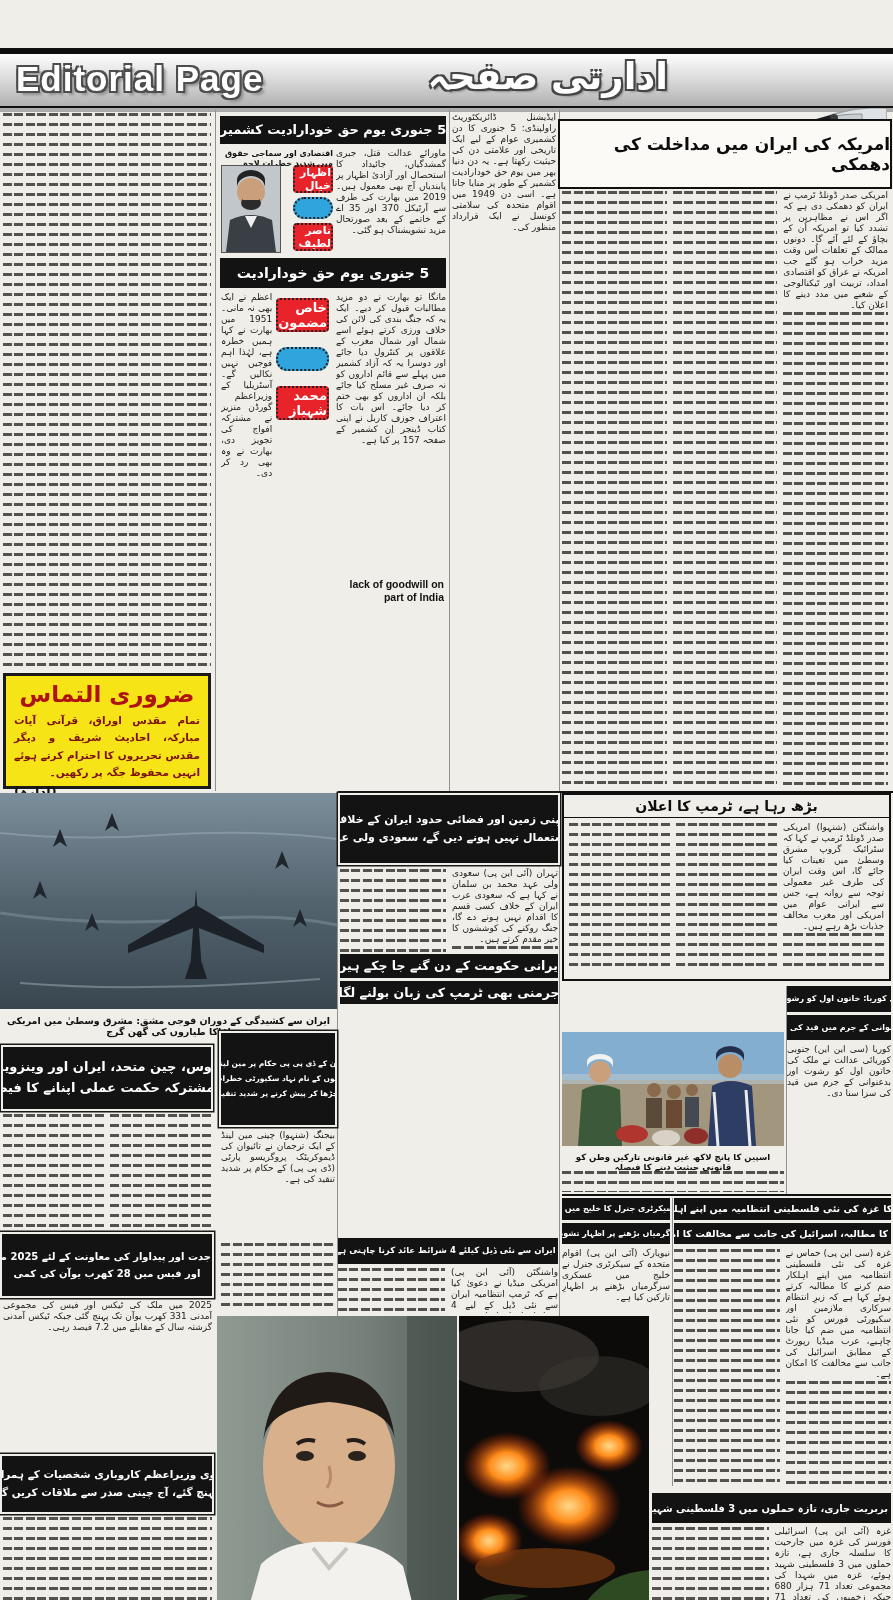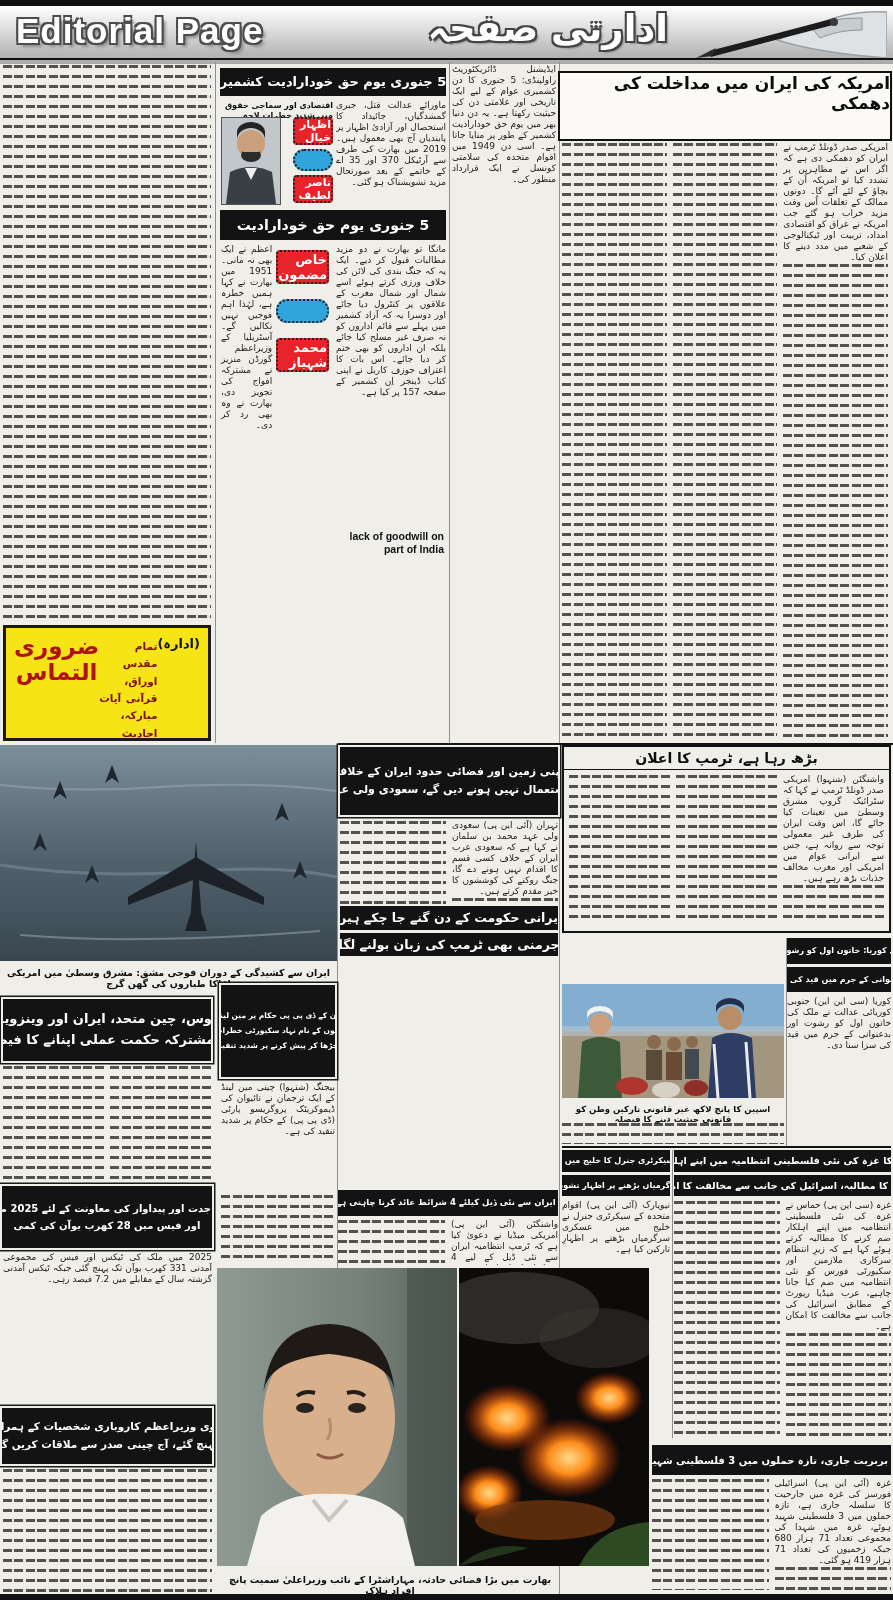--- a/index.html
+++ b/index.html
@@ -1,18 +1,18 @@
 <!DOCTYPE html>
 <html><head>
 <meta charset="utf-8">
 <style>
   html,body{margin:0;padding:0;background:#555;}
   .page{position:relative;width:893px;height:1600px;background:#efeee8;overflow:hidden;
         font-family:"DejaVu Sans",sans-serif;margin:0 auto;}
-  .abs{position:absolute;}
+  .abs{position:absolute;margin-top:48px;}
   
   .hdr{background:linear-gradient(180deg,#ffffff 0%,#d9d9d9 45%,#a8a8a8 100%);border-top:6px solid #101010;}
   .hdr .en{position:absolute;left:16px;top:5px;font-size:35px;font-weight:bold;color:#fff;letter-spacing:1px;
            font-family:"Liberation Sans",sans-serif;
            text-shadow:-2px -2px 0 #4d4d4d,2px -2px 0 #4d4d4d,-2px 2px 0 #4d4d4d,2px 2px 0 #4d4d4d,4px 4px 3px #8f8f8f;}
   .hdr .ur{position:absolute;right:225px;top:1px;font-size:37px;font-weight:bold;color:#fff;direction:rtl;
            text-shadow:-2px -2px 0 #454545,2px -2px 0 #454545,-2px 2px 0 #454545,2px 2px 0 #454545,3px 3px 2px #8f8f8f;}
   
   .txt{direction:rtl;text-align:justify;font-size:9px;line-height:11px;color:#1d1b18;}
   .tcol{display:flex;flex-direction:row;overflow:hidden;}
@@ -23,27 +23,27 @@
       repeating-linear-gradient(90deg,rgba(239,238,232,0) 0 9px,rgba(239,238,232,.95) 9px 11.5px),
       repeating-linear-gradient(180deg,rgba(45,43,40,.8) 1px 3.6px,rgba(45,43,40,0) 3.6px 11px);}
   
   .bh{background:#131313;color:#fff;font-weight:bold;direction:rtl;display:flex;flex-direction:column;
       align-items:center;justify-content:center;text-align:center;line-height:1.3;overflow:hidden;}
   .bh span{white-space:nowrap;}
   .framed{box-shadow:0 0 0 2px #efeee8,0 0 0 3.5px #1a1a1a;}
   .strips{display:flex;flex-direction:column;gap:3px;overflow:hidden;}
   .strip{flex:1;background:#131313;color:#fff;font-weight:bold;direction:rtl;display:flex;align-items:center;
          justify-content:center;white-space:nowrap;overflow:hidden;}
-  .mainhead{background:#fbfaf7;border:2px solid #111;display:flex;align-items:flex-start;justify-content:center;
+  .mainhead{background:#fbfaf7;border:2px solid #111;display:flex;align-items:center;justify-content:center;
             font-size:17px;font-weight:bold;direction:rtl;color:#0c0c0c;}
   .cap{direction:rtl;text-align:center;font-weight:bold;font-size:9.5px;color:#101010;padding-top:4px;}
   .vr{background:#909090;width:1px;}
   .hr{background:#111;}
   
-  .notice{background:#f6e417;border:3px solid #1a1a1a;padding:5px 8px;display:flex;flex-direction:row;box-sizing:border-box;}
+  .notice{background:#f6e417;border:3px solid #1a1a1a;padding:5px 8px;display:flex;flex-direction:column;box-sizing:border-box;}
   .notice .t{color:#b01212;font-size:23px;font-weight:bold;text-align:center;direction:rtl;}
   .notice .b{color:#7c1010;font-size:10.5px;font-weight:bold;direction:rtl;text-align:justify;line-height:1.65;margin-top:5px;}
   .notice .s{color:#111;font-size:13px;font-weight:bold;direction:rtl;text-align:left;margin-top:3px;}
   
   .pillred{background:#e8232a;color:#fff;font-weight:bold;font-size:11px;direction:rtl;display:flex;align-items:center;
            justify-content:center;border:2px dotted #222;border-radius:4px;}
   .pillblue{background:#30a5dd;border:2px dotted #222;border-radius:11px;}
   .card{display:flex;gap:12px;}
   .note{direction:rtl;font-size:8px;font-weight:bold;color:#111;text-align:right;line-height:1.3;}
   .eq{font-family:"Liberation Sans",sans-serif;font-weight:bold;font-size:10.5px;color:#111;background:#efeee8;

